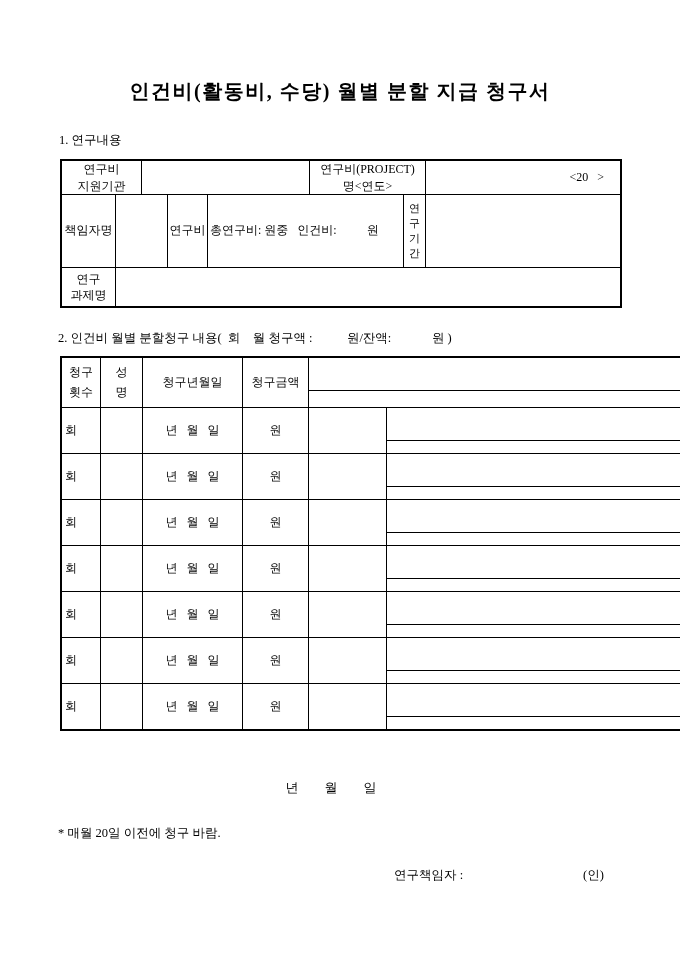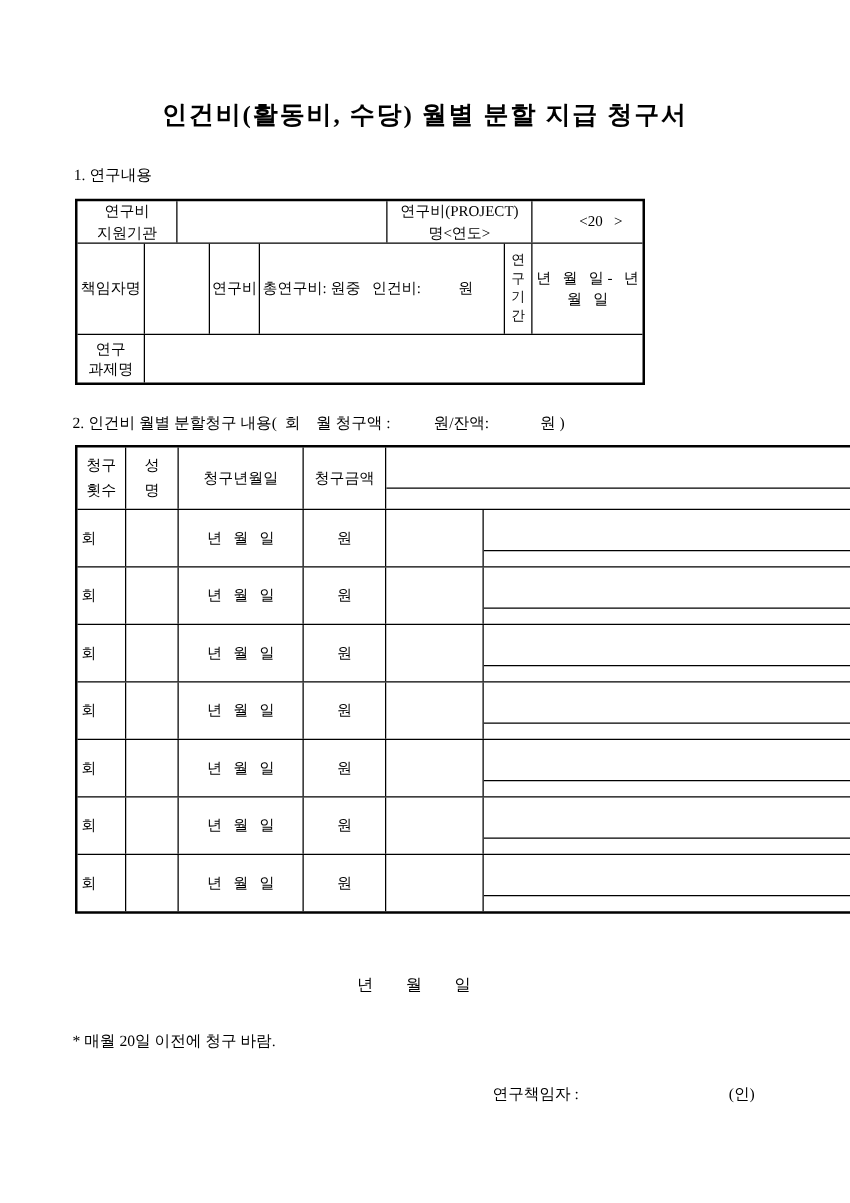--- a/index.html
+++ b/index.html
@@ -42,39 +42,38 @@
 </style>
 </head>
 <body>
 
 <div class="page">
 
   <div class="abs title">인건비(활동비, 수당) 월별 분할 지급 청구서</div>
 
   <div class="abs sec-heading" style="top:132px; left:59px;">1. 연구내용</div>
 
-  <div class="tbl" style="top:159px; left:60px; width:456px;">
+  <div class="tbl" style="top:159px; left:60px; width:562px;">
     <div class="trow sep" style="height:33px;">
       <div class="tc sep" style="width:80px; line-height:1.35;">연구비
 지원기관</div>
       <div class="tc sep" style="width:168px;"></div>
       <div class="tc sep" style="width:116px; line-height:1.35;">연구비(PROJECT)
 명&lt;연도&gt;</div>
       <div class="tc grow right" style="padding-right:16px;">&lt;20   &gt;</div>
     </div>
     <div class="trow sep" style="height:72px;">
       <div class="tc sep" style="width:54px;">책임자명</div>
       <div class="tc sep" style="width:52px;"></div>
       <div class="tc sep" style="width:40px;">연구비</div>
       <div class="tc sep left" style="width:196px; padding-left:2px;">총연구비: 원중   인건비:          원</div>
       <div class="tc sep vertical" style="width:22px;">연
 구
 기
 간</div>
-      <div class="tc grow">년   월   일 -   년   월   일</div>
     </div>
     <div class="trow" style="height:38px;">
       <div class="tc sep" style="width:54px; line-height:1.35;">연구
 과제명</div>
       <div class="tc grow"></div>
     </div>
   </div>
 
   <div class="abs sec-heading" style="top:330px; left:58px;">2. 인건비 월별 분할청구 내용(  회    월 청구액 :           원/잔액:             원 )</div>
 

